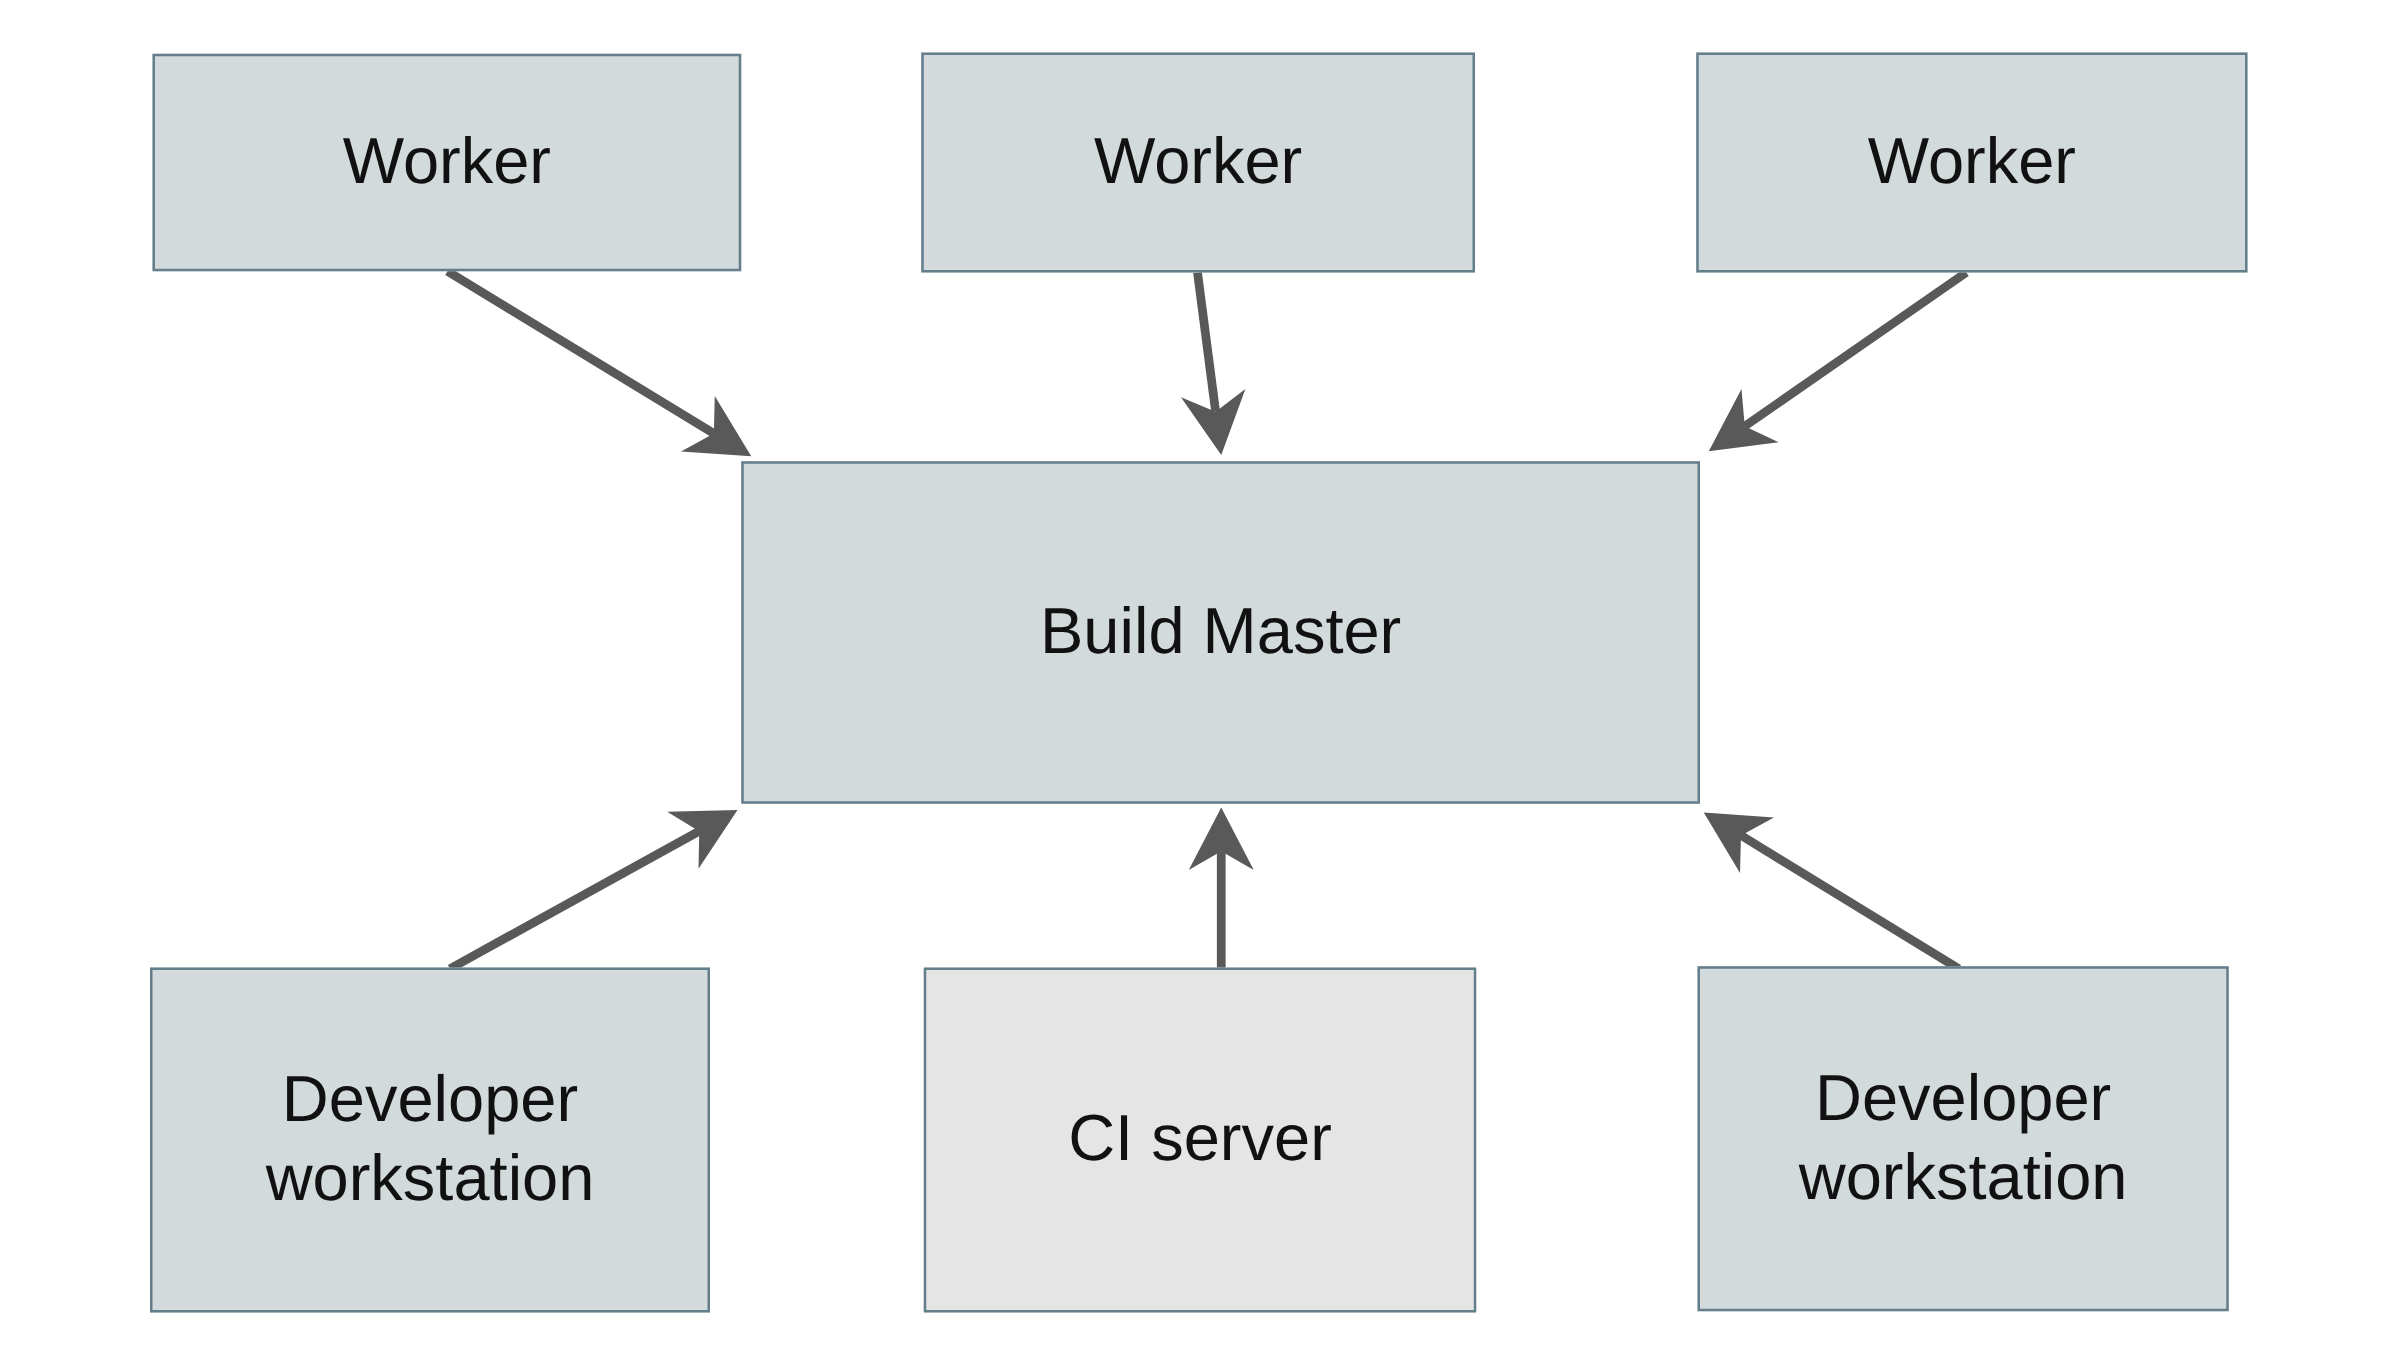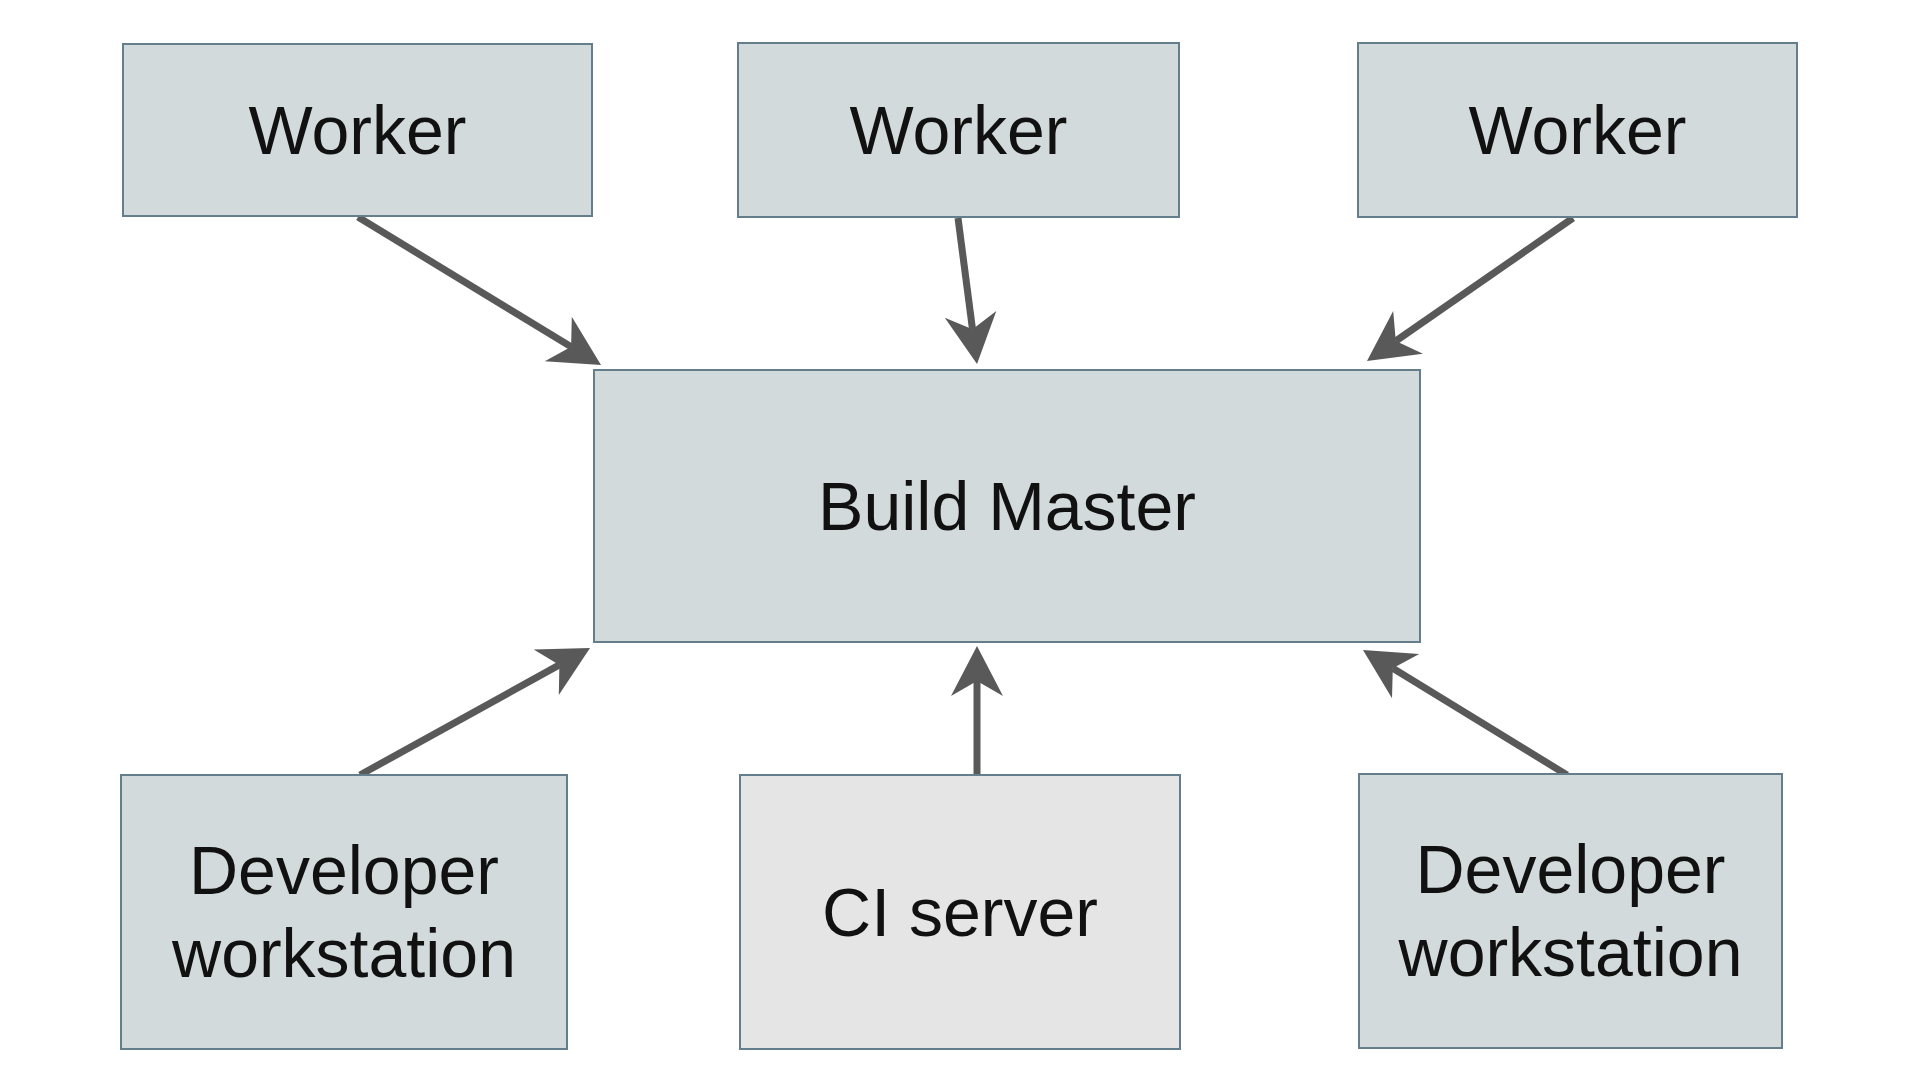--- a/index.html
+++ b/index.html
@@ -22,21 +22,21 @@
   .node{
     position:absolute;
     box-sizing:border-box;
     background:#d2dadc;
     border:2px solid #647e8c;
     display:flex;
     align-items:center;
     justify-content:center;
     text-align:center;
     color:#111111;
-    font-size:68px;
+    font-size:52px;
     line-height:1.22;
     letter-spacing:0px;
   }
   .node-label{
     display:block;
     padding:0 4px;
   }
 </style>
 </head>
 <body>
@@ -63,21 +63,21 @@
   </div>
 
   <div class="node" style="left: 737px; top: 42px; width: 443px; height: 176px; background: rgb(210, 218, 220); border-color: rgb(100, 126, 140); color: rgb(17, 17, 17);">
     <span class="node-label">Worker</span>
   </div>
 
   <div class="node" style="left: 1357px; top: 42px; width: 441px; height: 176px; background: rgb(210, 218, 220); border-color: rgb(100, 126, 140); color: rgb(17, 17, 17);">
     <span class="node-label">Worker</span>
   </div>
 
-  <div class="node" style="left: 593px; top: 369px; width: 828px; height: 274px; background: rgb(210, 218, 220); border-color: rgb(100, 126, 140); color: rgb(17, 17, 17);">
+  <div class="node" style="left: 593px; top: 369px; width: 767px; height: 274px; background: rgb(210, 218, 220); border-color: rgb(100, 126, 140); color: rgb(17, 17, 17);">
     <span class="node-label">Build Master</span>
   </div>
 
   <div class="node" style="left: 120px; top: 774px; width: 448px; height: 276px; background: rgb(210, 218, 220); border-color: rgb(100, 126, 140); color: rgb(17, 17, 17);">
     <span class="node-label">Developer workstation</span>
   </div>
 
   <div class="node" style="left: 739px; top: 774px; width: 442px; height: 276px; background: #e5e5e5; border-color: rgb(100, 126, 140); color: rgb(17, 17, 17);">
     <span class="node-label">CI server</span>
   </div>

